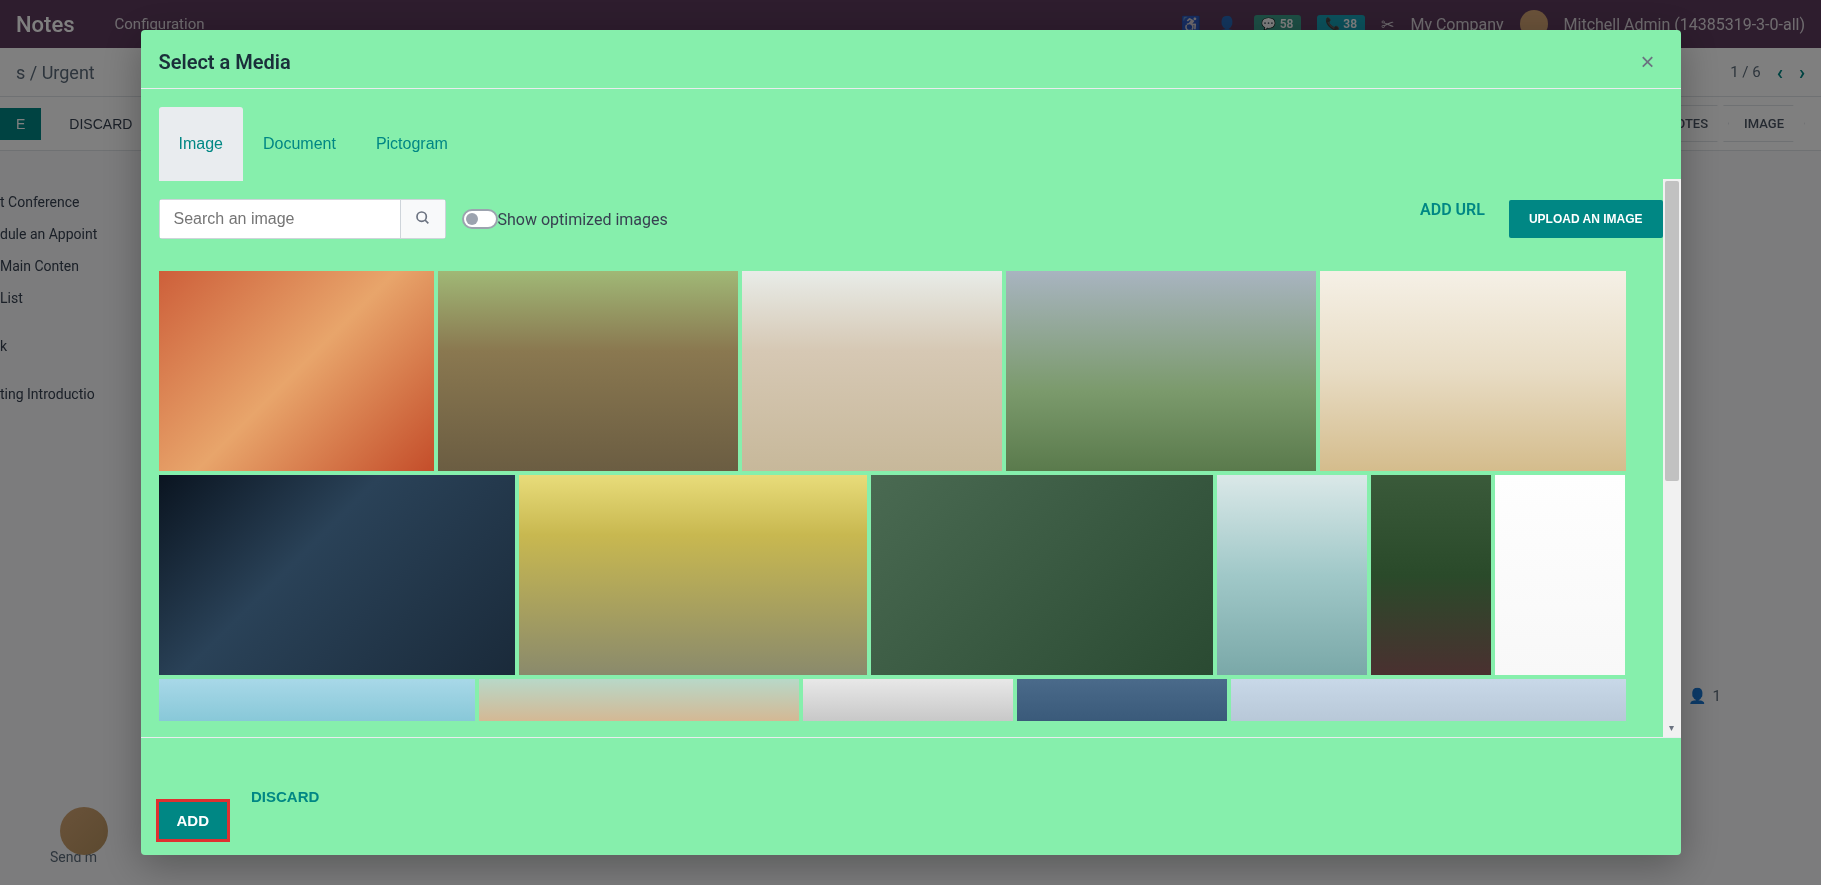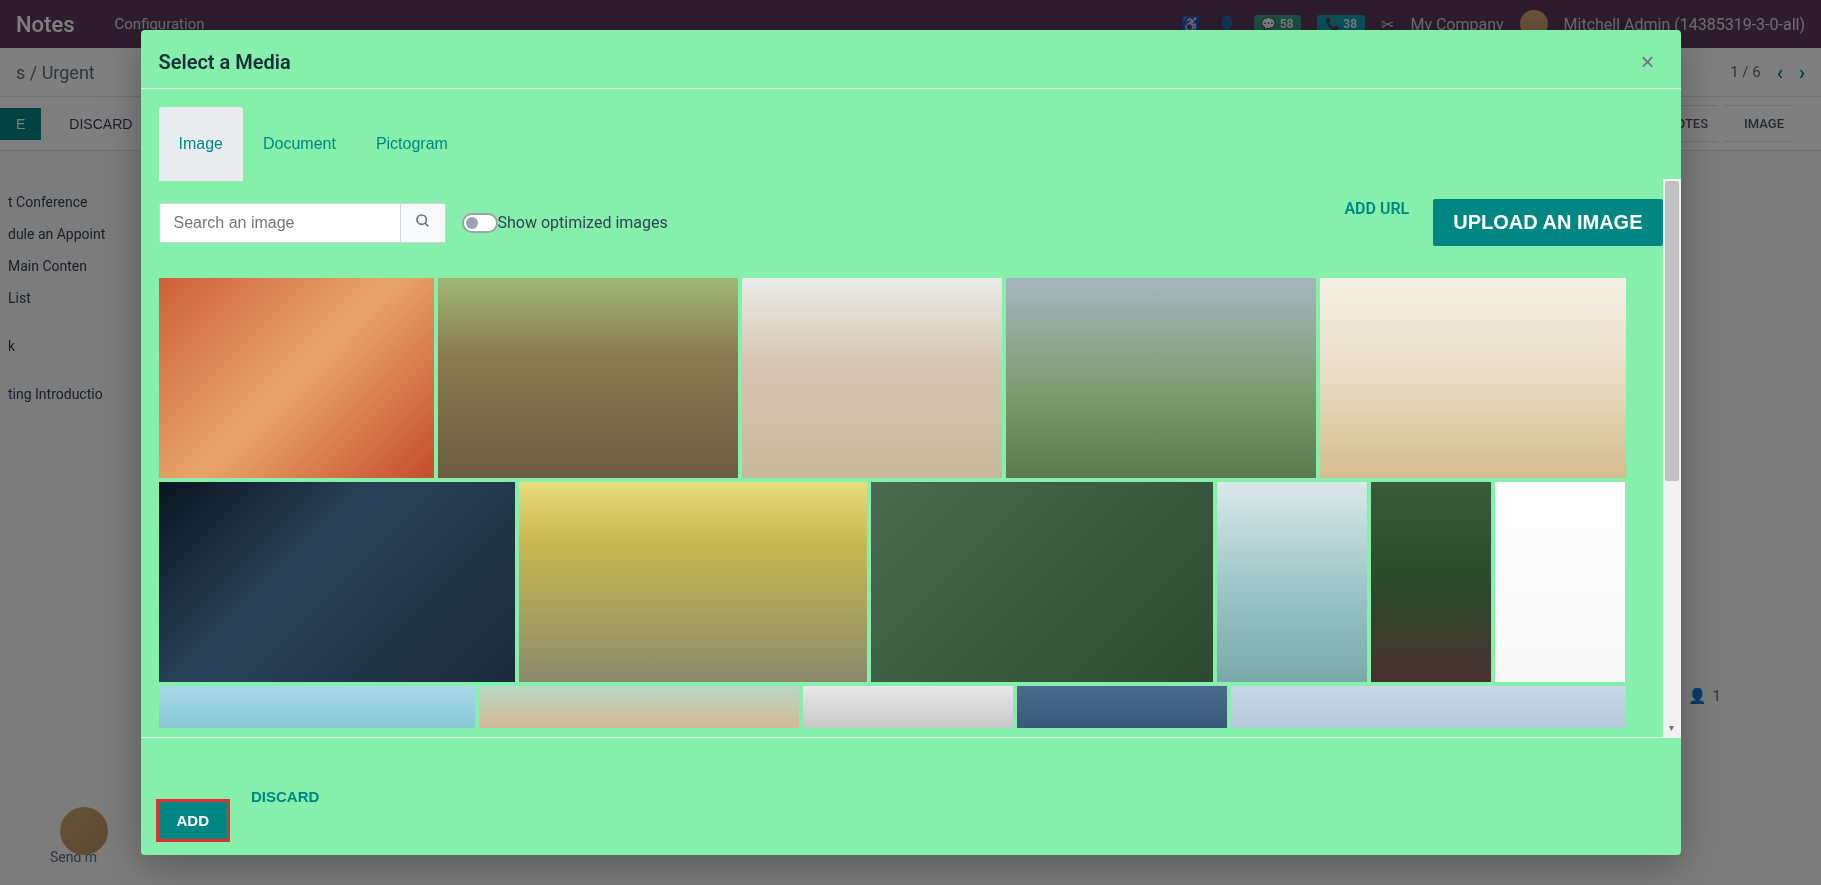--- a/index.html
+++ b/index.html
@@ -140,21 +140,20 @@
       clip-path: polygon(0 0, calc(100% - 12px) 0, 100% 50%, calc(100% - 12px) 100%, 0 100%, 12px 50%);
       margin-left: -6px;
     }
     
     .content-left {
       position: absolute;
       left: 0;
       top: 170px;
       width: 157px;
       padding: 16px 0;
-      margin-left: 8px;
     }
     
     .content-left div {
       font-size: 14px;
       color: #374151;
       padding: 8px 0;
       white-space: nowrap;
     }
     
     .bottom-section {
@@ -338,21 +337,21 @@
       font-size: 16px;
       font-weight: 600;
       text-decoration: none;
     }
     
     .btn-upload {
       background: #008784;
       color: white;
       border: none;
       padding: 12px 20px;
-      font-size: 20px;
+      font-size: 12px;
       font-weight: 600;
       cursor: pointer;
       border-radius: 2px;
     }
     
     .image-grid {
       display: flex;
       flex-direction: column;
       gap: 4px;
     }

